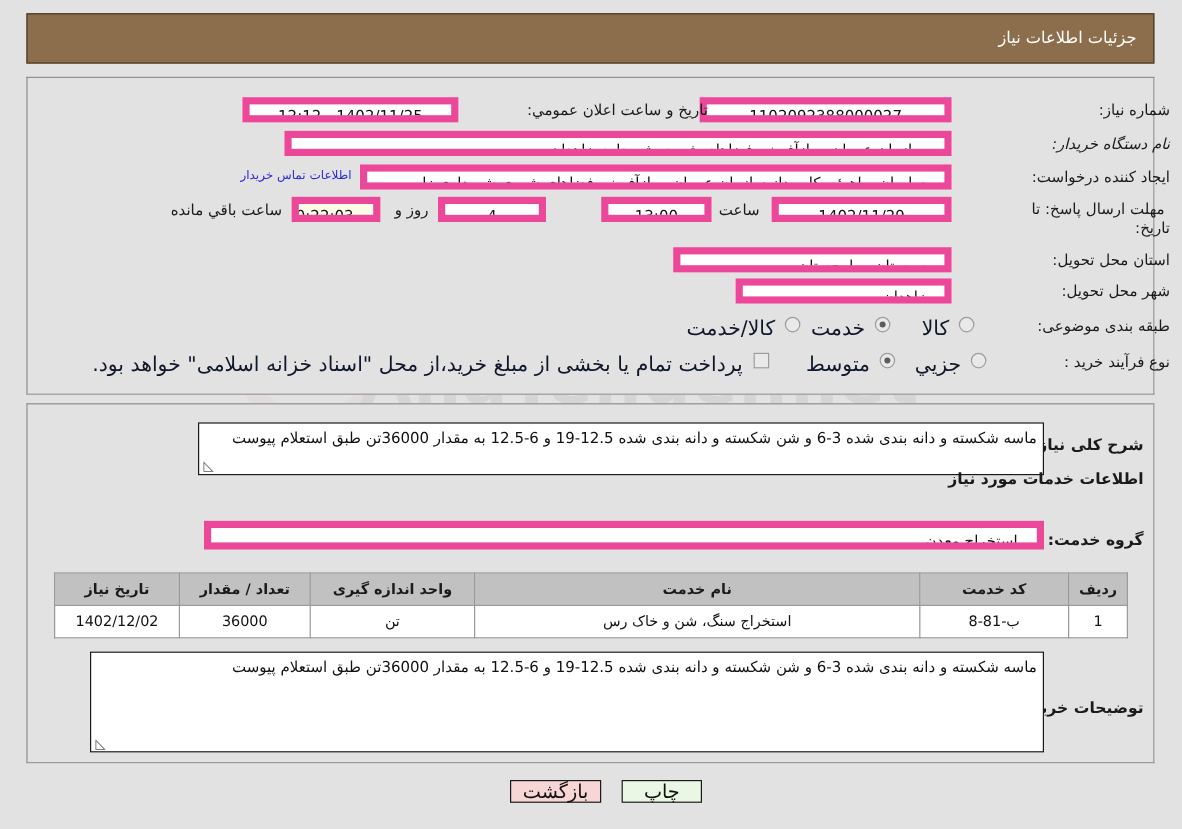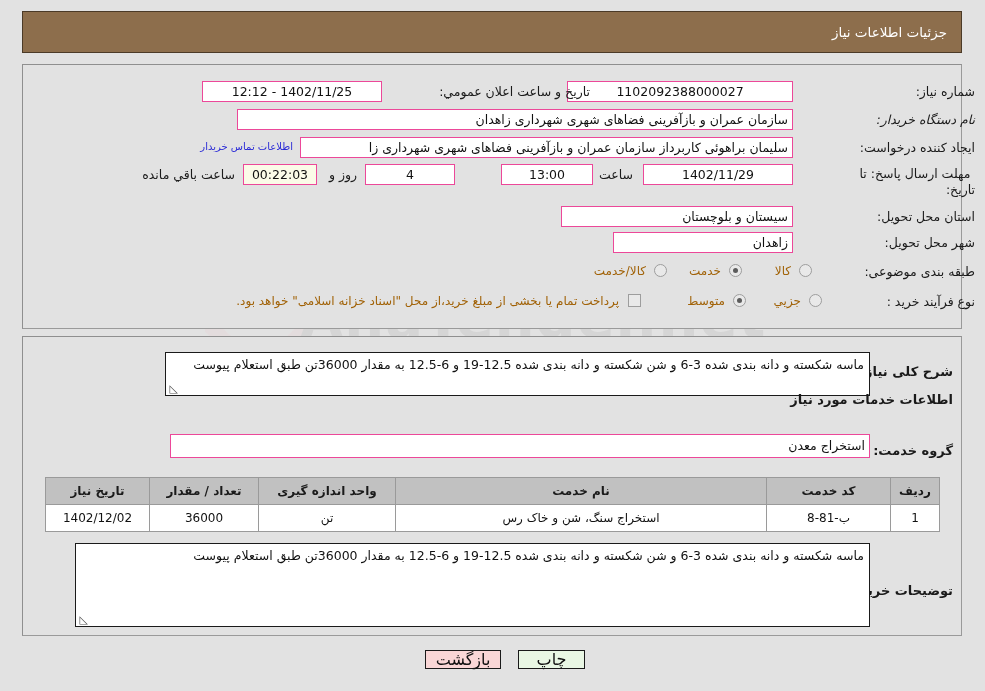--- a/index.html
+++ b/index.html
@@ -93,27 +93,27 @@
     position: absolute;
     font-size: 12.5px;
     color: #1a1a1a;
     white-space: nowrap;
     line-height: 15px;
   }
   .lbl-r { text-align: right; }
   .fld {
     position: absolute;
     background: #ffffff;
-    border: 1px solid #ec4899;
+    border: 6px solid #ec4899;
     box-sizing: border-box;
     font-size: 12.5px;
     color: #111;
     line-height: 19px;
     height: 21px;
-    padding: 0 4px;
+    padding: 0 16px;
     overflow: hidden;
     white-space: nowrap;
     font-family: "DejaVu Sans", "Liberation Sans", sans-serif;
   }
   .fld.ctr { text-align: center; }
   .fld.rgt { text-align: right; }
   .fld.cream { background: #fbfbe8; }
   .link {
     position: absolute;
     font-size: 10px;
@@ -134,22 +134,22 @@
   .radio.on::after {
     content: "";
     position: absolute;
     left: 3px; top: 3px;
     width: 5px; height: 5px;
     border-radius: 50%;
     background: #5c5c5c;
   }
   .radio-lbl {
     position: absolute;
-    font-size: 12px;
-    color: #a16207;
+    font-size: 17px;
+    color: #0f172a;
     white-space: nowrap;
     text-align: right;
   }
   .chk {
     position: absolute;
     width: 13px; height: 13px;
     background: #e9e9e9;
     border: 1px solid #9d9d9d;
     box-sizing: border-box;
   }
@@ -243,21 +243,21 @@
     <div class="wm-text">AnaTender.net</div>
   </div>
 
   <div class="header-bar">
     <div class="header-title">جزئیات اطلاعات نیاز</div>
   </div>
 
   <div class="panel" id="panel-top"></div>
 
   <div class="lbl lbl-r" style="right:10px; top:84px; width:120px; z-index:3;">شماره نیاز:</div>
-  <div class="fld ctr" style="right:192px; top:81px; width:226px; z-index:3;">1102092388000027</div>
+  <div class="fld ctr" style="right:192px; top:81px; width:210px; z-index:3;">1102092388000027</div>
 
   <div class="lbl lbl-r" style="right:395px; top:84px; width:195px; z-index:3;">تاریخ و ساعت اعلان عمومي:</div>
   <div class="fld ctr" style="right:603px; top:81px; width:180px; z-index:3;">1402/11/25 - 12:12</div>
 
   <div class="lbl lbl-r" style="right:10px; top:112px; width:120px; z-index:3;font-style:italic;">نام دستگاه خریدار:</div>
   <div class="fld rgt" style="right:192px; top:109px; width:556px; z-index:3;">سازمان عمران و بازآفرینی فضاهای شهری شهرداری زاهدان</div>
 
   <div class="lbl lbl-r" style="right:10px; top:140px; width:120px; z-index:3;">ایجاد کننده درخواست:</div>
   <div class="fld rgt" style="right:192px; top:137px; width:493px; z-index:3;">سلیمان براهوئی کاربرداز سازمان عمران و بازآفرینی فضاهای شهری شهرداری زا</div>
   <div class="link" style="right:692px; top:141px; z-index:4;">اطلاعات تماس خریدار</div>

